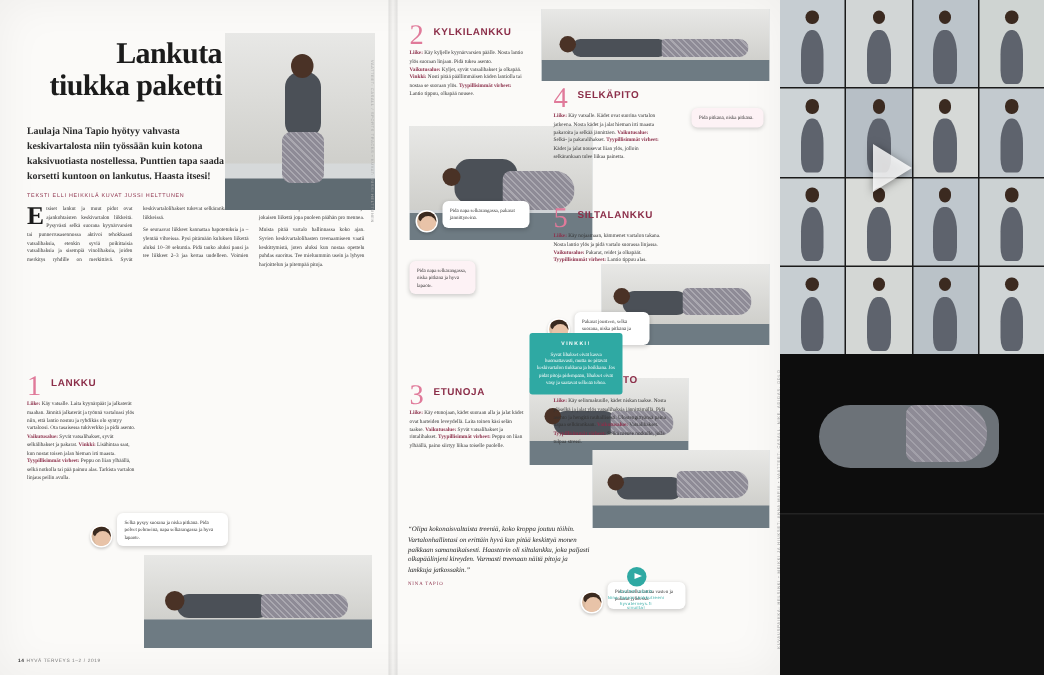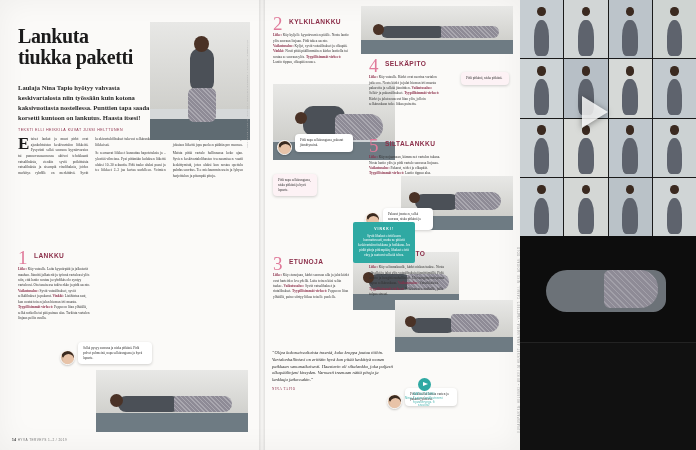--- a/index.html
+++ b/index.html
@@ -26,21 +26,21 @@
     background: linear-gradient(to right, rgba(0,0,0,0.10), rgba(0,0,0,0.02), rgba(0,0,0,0.10));
   }
   .page-left { position: absolute; left: 0; top: 0; width: 259px; height: 450px; }
   .page-right { position: absolute; left: 265px; top: 0; width: 255px; height: 450px; }
 
   
   .title {
     position: absolute; left: 18px; top: 26px; width: 130px;
     font-family: "Liberation Serif", serif;
     font-weight: bold; font-size: 20px; line-height: 1.06;
-    color: #1b1b1b; letter-spacing: -0.4px;
+    color: #1b1b1b; letter-spacing: -0.4px; text-align: right;
   }
   .standfirst {
     position: absolute; left: 18px; top: 83px; width: 132px;
     font-family: "Liberation Serif", serif;
     font-size: 6.6px; line-height: 1.5; color: #2a2a2a; font-weight: bold;
   }
   .byline {
     position: absolute; left: 18px; top: 128px; width: 150px;
     font-size: 3.6px; letter-spacing: 0.5px; color: #8c2f4a; text-transform: uppercase;
   }

